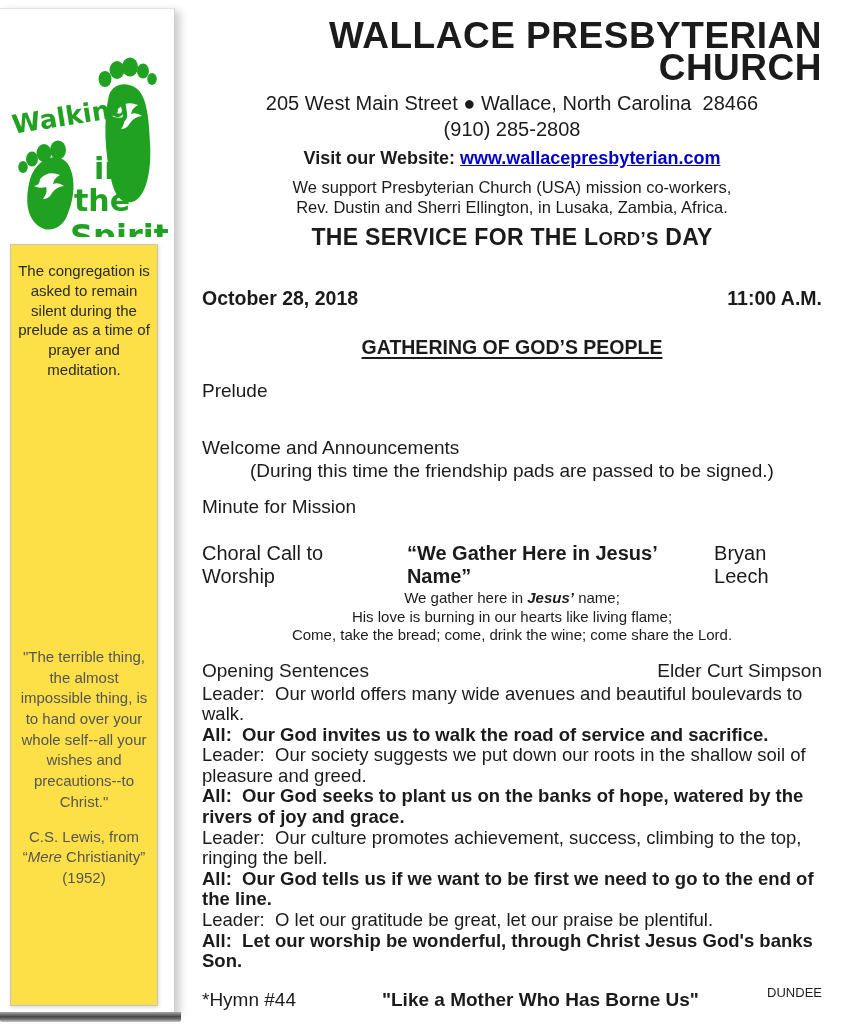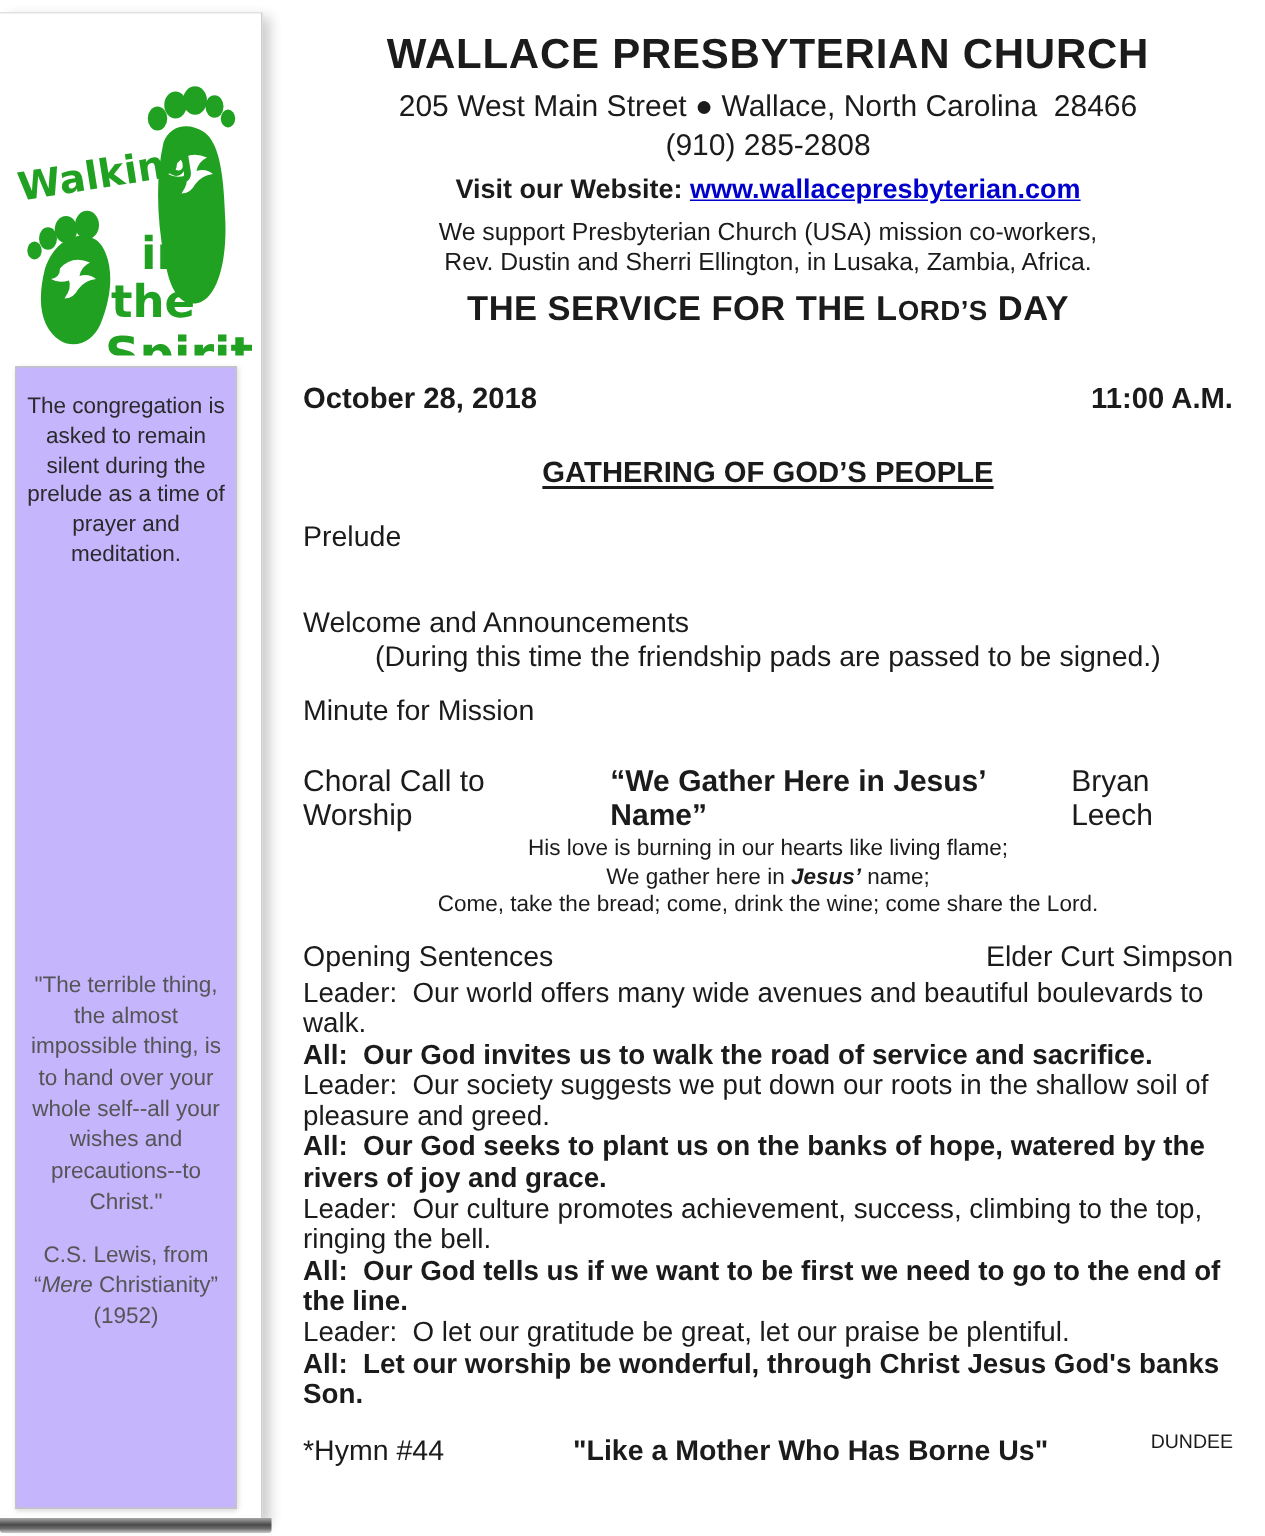--- a/index.html
+++ b/index.html
@@ -13,34 +13,34 @@
     border-top:1px solid #e2e2e2;border-right:1px solid #cfcfcf;border-bottom:1px solid #d8d8d8;
     box-shadow:5px 3px 8px rgba(0,0,0,0.20);
   }
   .side-bottom-edge{
     position:absolute;left:0;top:1012px;width:181px;height:10px;
     background:linear-gradient(to bottom,#a8a8a8 0%,#4a4a4a 45%,#6b6b6b 70%,#c9c9c9 100%);
     border-radius:0 0 2px 2px;
   }
   .logo-wrap{position:absolute;left:6px;top:42px;width:162px;height:186px;}
   .inner-box{
-    position:absolute;left:10px;top:235px;width:146px;height:760px;background:#c4b5fd;
+    position:absolute;left:10px;top:235px;width:146px;height:760px;background:#fde047;
     border:1px solid #c4c4c4;box-shadow:0 2px 3px rgba(0,0,0,0.10),2px 0 3px rgba(0,0,0,0.06);
   }
   .congregation-note{
     margin:16px 6px 0 6px;text-align:center;font-size:15px;line-height:1.32;color:#2a2a2a;
   }
   .quote-block{position:absolute;left:0;top:402px;width:100%;text-align:center;color:#555555;}
   .quote-text{margin:0 5px;font-size:15px;line-height:1.38;}
   .quote-attr{margin:14px 5px 0 5px;font-size:15px;line-height:1.38;}
   
   .main{position:absolute;left:202px;top:20px;width:620px;}
   .center{text-align:center;}
   .prewrap{white-space:pre-wrap;}
-  .church-name{font-size:28px;font-weight:bold;line-height:32px;letter-spacing:.5px;}
+  .church-name{font-size:37px;font-weight:bold;line-height:32px;letter-spacing:.5px;text-align:right;}
   .addr{font-size:20px;line-height:24px;margin-top:7px;}
   .phone{font-size:20px;line-height:24px;margin-top:2px;}
   .site-line{font-size:18px;font-weight:bold;line-height:22px;margin-top:6px;}
   .site-link{color:#0000cc;text-decoration:underline;cursor:pointer;}
   .mission{font-size:16.5px;line-height:20px;}
   .mission.first{margin-top:8px;}
   .stand-row{display:flex;justify-content:space-between;font-size:16.5px;line-height:20px;margin-top:2px;}
   .service-title{font-size:23px;font-weight:bold;line-height:28px;margin-top:6px;letter-spacing:.3px;}
   .smallcaps{font-size:18.5px;}
   .date-row{display:flex;justify-content:space-between;font-weight:bold;font-size:19.5px;line-height:24px;margin-top:33px;}
@@ -152,24 +152,24 @@
 
     <div class="item minute">Minute for Mission</div>
 
     <div class="choral-row">
       <span>Choral Call to Worship</span>
       <span class="choral-title">“We Gather Here in Jesus’ Name”</span>
       <span class="choral-author">Bryan Leech</span>
     </div>
 
     <div class="refrain center">
-      <div>His love is burning in our hearts like living flame;</div>
       <div>
         <span>We gather here in </span><span class="em">Jesus’</span><span> name;</span>
       </div>
+      <div>His love is burning in our hearts like living flame;</div>
       <div>Come, take the bread; come, drink the wine; come share the Lord.</div>
     </div>
 
     <div class="opening-row">
       <span>Opening Sentences</span>
       <span>Elder Curt Simpson</span>
     </div>
 
     <div class="liturgy">
       <p class="lit prewrap">Leader:  Our world offers many wide avenues and beautiful boulevards to walk.</p>

